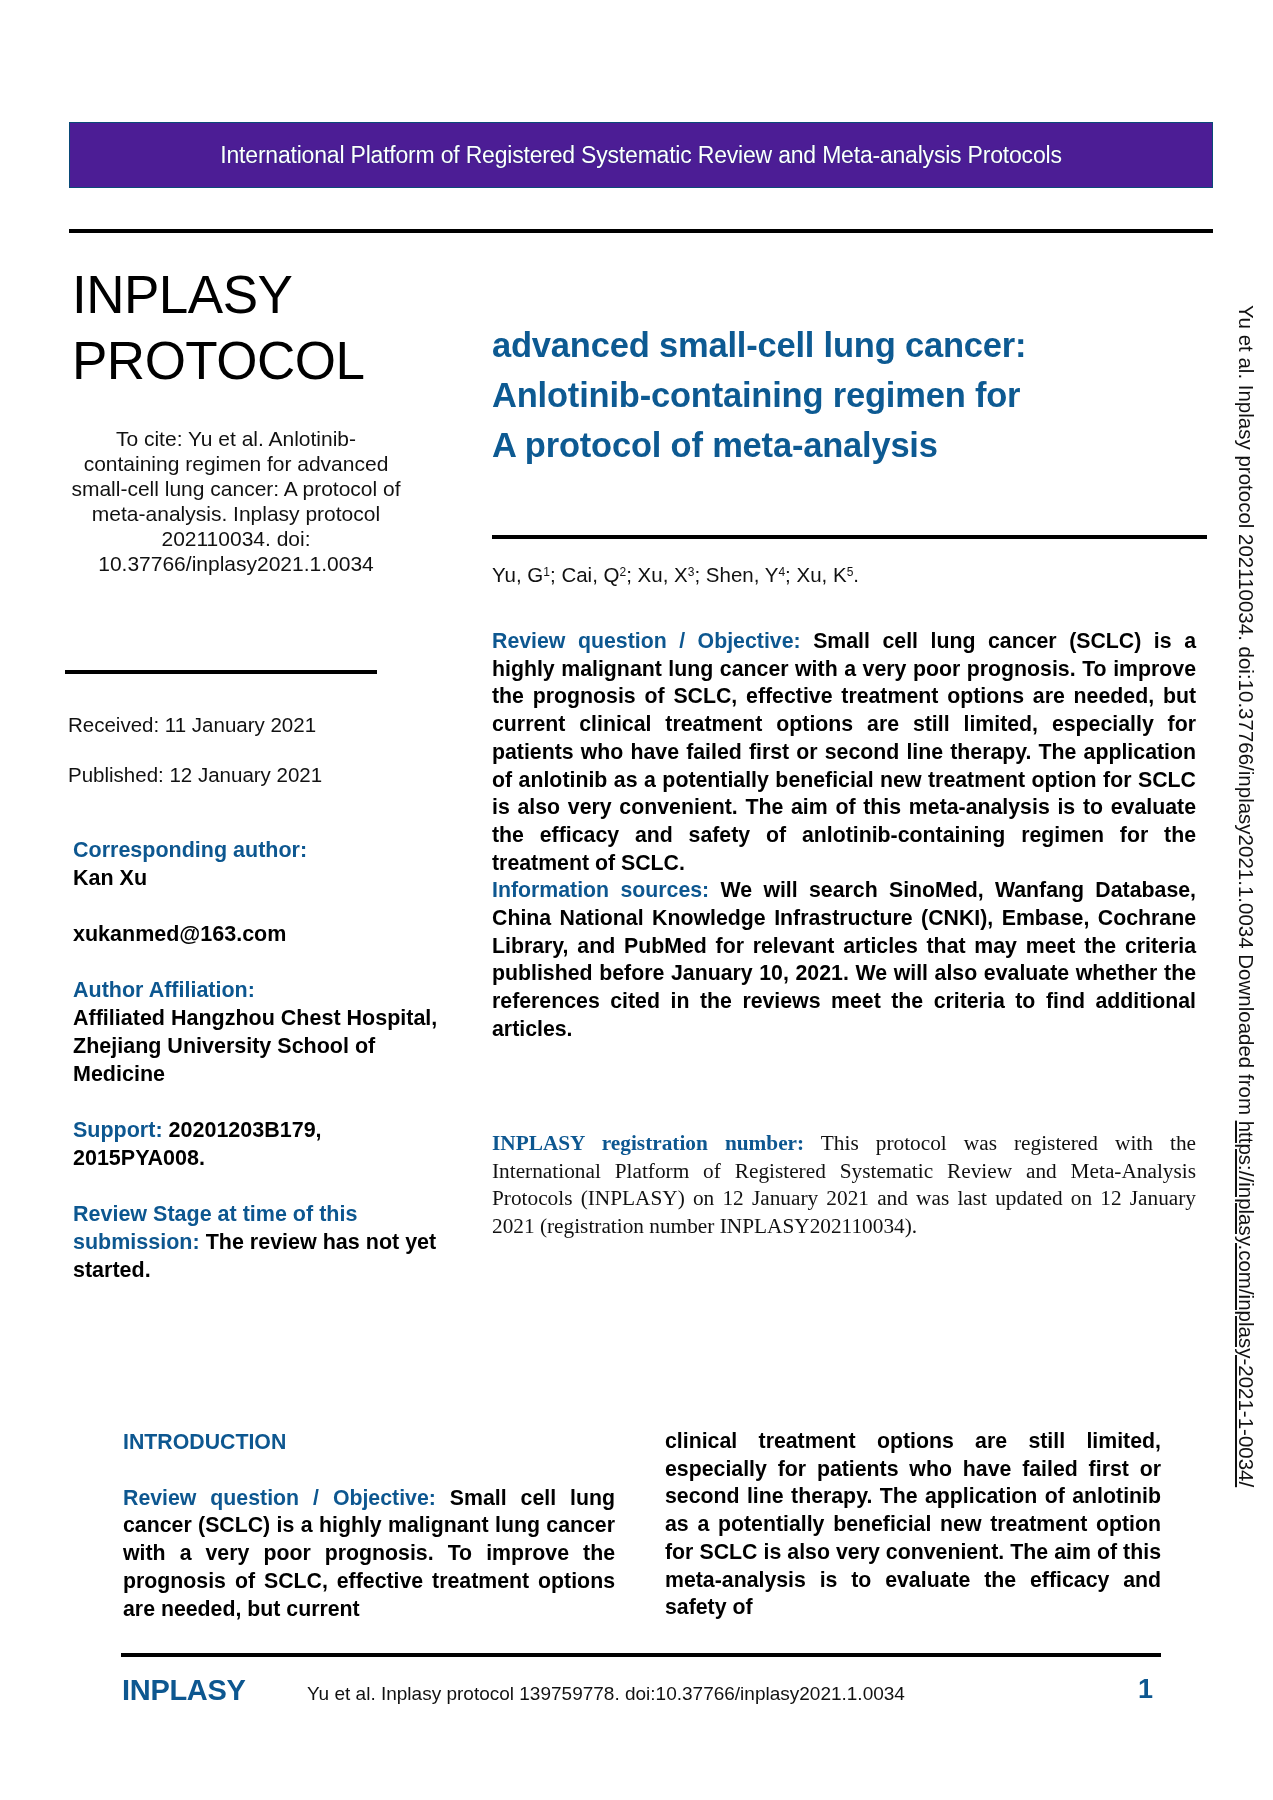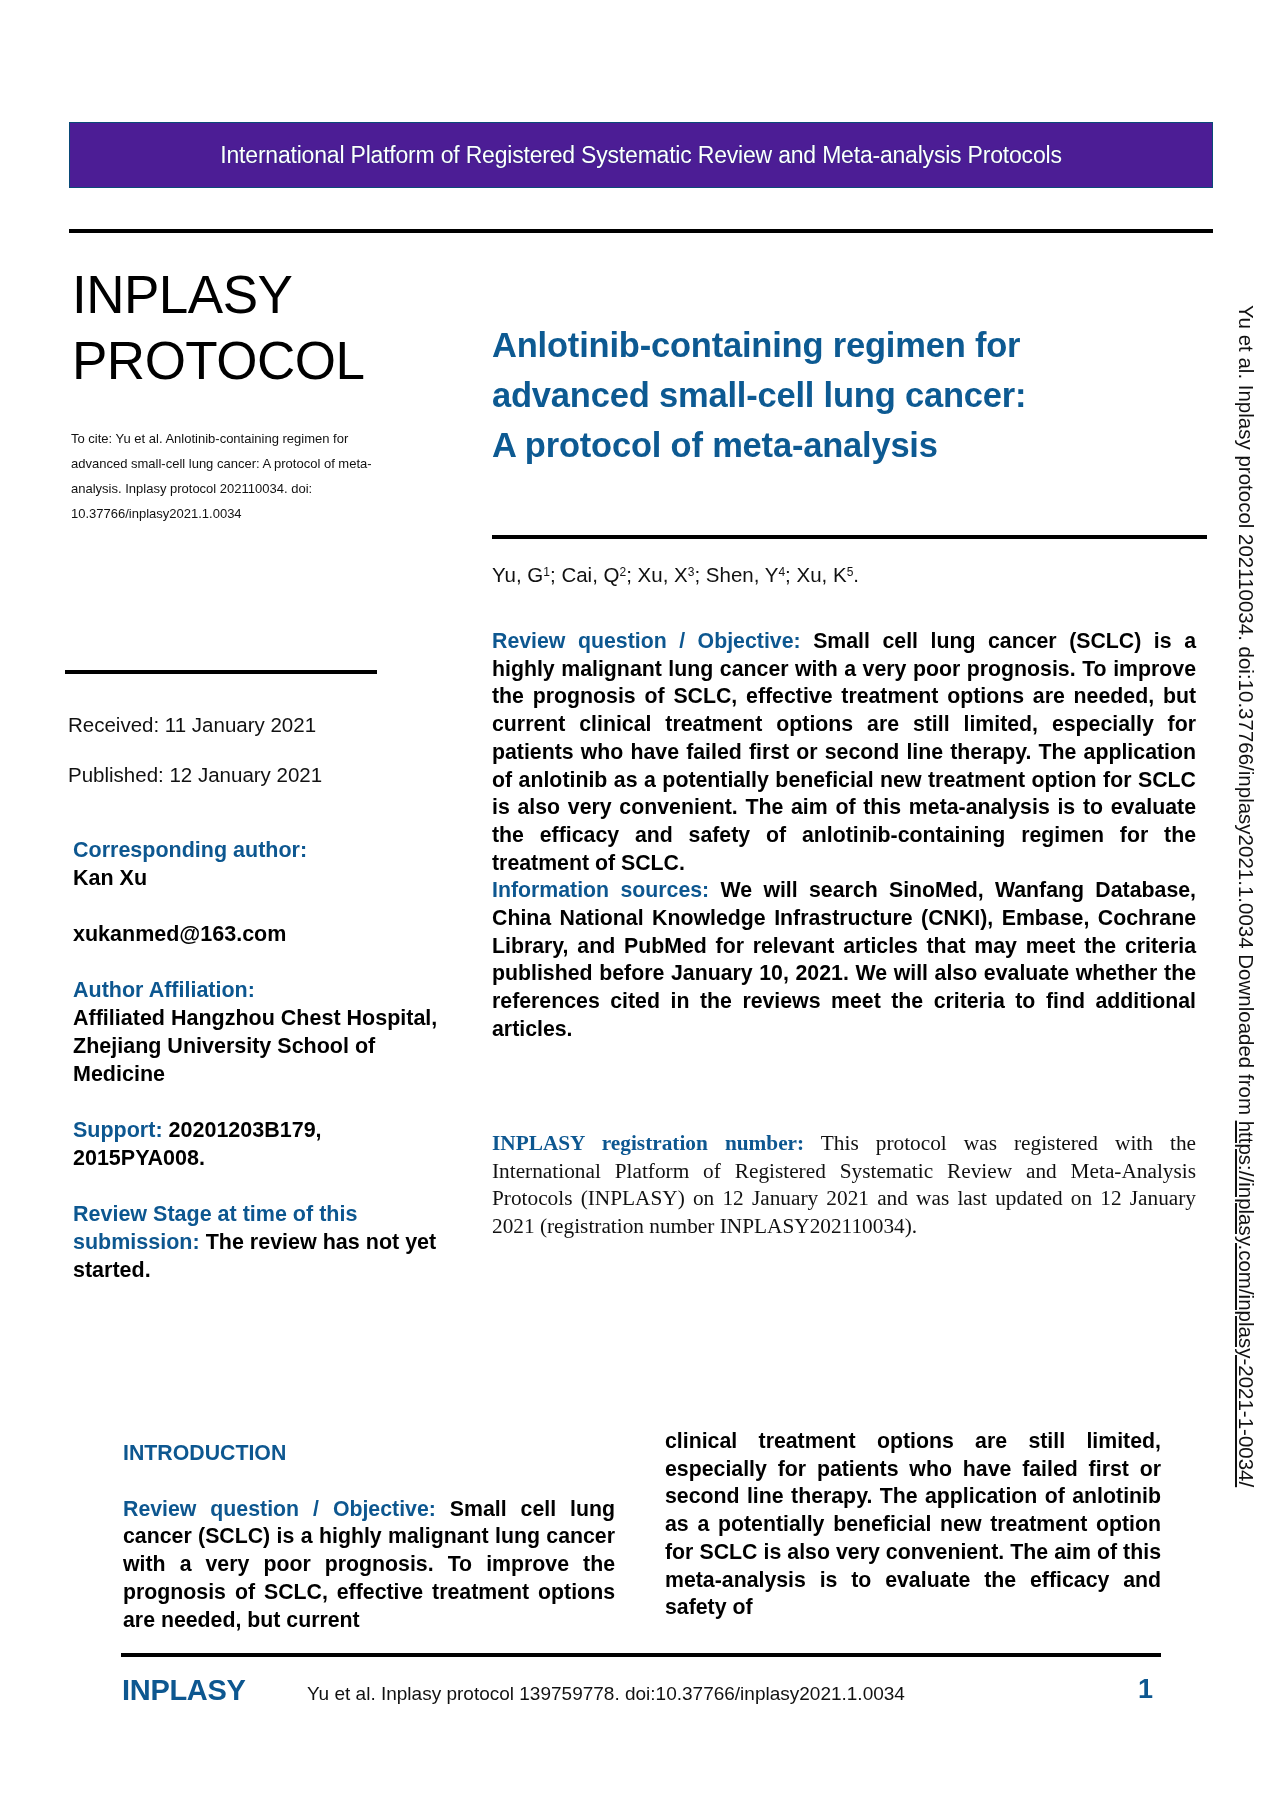--- a/index.html
+++ b/index.html
@@ -7,38 +7,38 @@
          font-family:"Liberation Sans", sans-serif; color:#000; }
   .abs { position:absolute; }
   .band { left:69px; top:122px; width:1144px; height:66px; background:#4c1d95;
           border:1px solid #0a4a78; box-sizing:border-box;
           display:flex; align-items:center; justify-content:center; }
   .band span { color:#ffffff; font-size:23px; letter-spacing:-0.2px;
                text-shadow:0 0 1px #0a3c63; }
   .rule { background:#000; }
   .rule-top { left:69px; top:229px; width:1144px; height:4px; }
   .brand { left:72px; top:262px; font-size:53px; line-height:66px; font-weight:normal; letter-spacing:-0.5px; }
-  .cite { left:71px; top:426px; width:330px; font-size:13px; line-height:25px; color:#111; }
+  .cite { left:71px; top:426px; width:330px; font-size:21px; line-height:25px; color:#111;text-align:center; }
   .rule-left { left:65px; top:670px; width:312px; height:4px; }
   .dates { left:68px; font-size:20.5px; color:#111; }
   .meta { left:73px; top:836px; width:370px; font-size:21.5px; line-height:28px; font-weight:bold; }
   .meta p { margin:0 0 28px 0; }
   .meta .lbl { color:#0d5790; }
   .title { left:492px; top:320px; width:700px; font-size:34.5px; line-height:50px; font-weight:bold; color:#0d5a92; letter-spacing:-0.2px; }
   .rule-right { left:492px; top:535px; width:715px; height:4px; }
   .authors { left:492px; top:563px; font-size:20.5px; color:#111; }
   .authors sup { font-size:12px; vertical-align:6px; }
   .body-col { left:492px; width:704px; font-size:21.3px; line-height:27.7px; text-align:justify; }
   .body-col p { margin:0; }
   .bold { font-weight:bold; }
   .lbl-inline { color:#0d5790; font-weight:bold;margin-top:27px; }
   .reg { font-weight:normal; color:#111; }
   .intro-l { left:123px; top:1424px; width:492px; font-size:21.3px; line-height:27.7px; text-align:justify; }
   .intro-r { left:665px; top:1428px; width:496px; font-size:21.3px; line-height:27.7px; text-align:justify; font-weight:bold; }
-  .intro-head { color:#0d5790; font-weight:bold; margin:16px 0 28px 0; }
+  .intro-head { color:#0d5790; font-weight:bold; margin:5px 0 28px 0; }
   .rule-foot { left:121px; top:1653px; width:1040px; height:4px; }
   .foot-brand { left:122px; top:1674px; font-size:29px; font-weight:bold; color:#0d5790; letter-spacing:-0.3px; }
   .foot-cite { left:307px; top:1683px; font-size:19px; color:#111; }
   .foot-page { left:1138px; top:1674px; font-size:27px; font-weight:bold; color:#0d5790; }
   .vert { left:1228px; top:305px; width:30px; height:1400px; }
   .vert-inner { position:absolute; left:0; top:0; transform-origin:0 0; transform:translate(30px,0) rotate(90deg);
                 white-space:nowrap; font-size:20.5px; color:#111; }
   .vert-inner a { color:#111; text-decoration:underline; }
 </style>
 </head>
@@ -76,22 +76,22 @@
     <span class="lbl">Support:</span>
     <span>20201203B179, 2015PYA008.</span>
   </p>
   <p>
     <span class="lbl">Review Stage at time of this submission:</span>
     <span>The review has not yet started.</span>
   </p>
 </div>
 
 <div class="abs title">
+  <div>advanced small-cell lung cancer:</div>
   <div>Anlotinib-containing regimen for</div>
-  <div>advanced small-cell lung cancer:</div>
   <div>A protocol of meta-analysis</div>
 </div>
 <div class="abs rule rule-right"></div>
 
 <div class="abs authors">
   <span><span>Yu, G</span><sup>1</sup><span>; </span></span><span><span>Cai, Q</span><sup>2</sup><span>; </span></span><span><span>Xu, X</span><sup>3</sup><span>; </span></span><span><span>Shen, Y</span><sup>4</sup><span>; </span></span><span><span>Xu, K</span><sup>5</sup><span>.</span></span>
 </div>
 
 <div class="abs body-col" style="top:628px;">
   <p class="bold">

